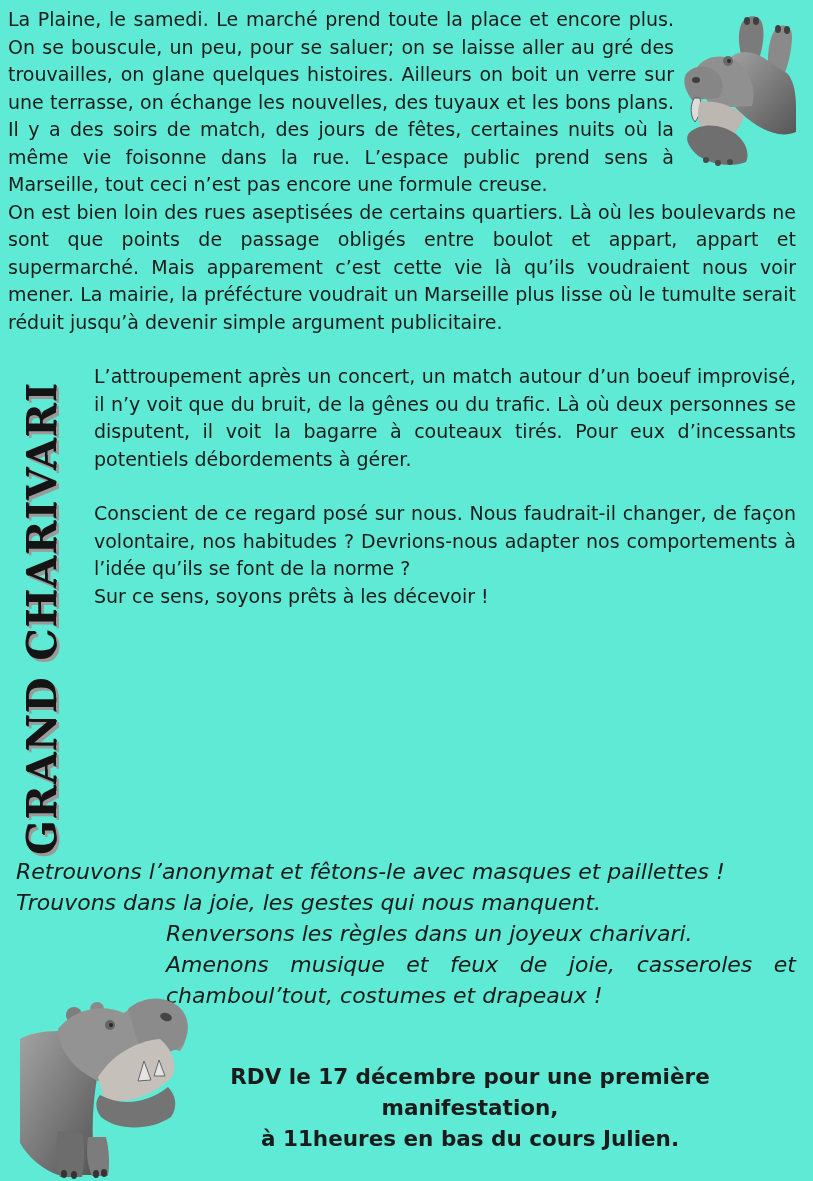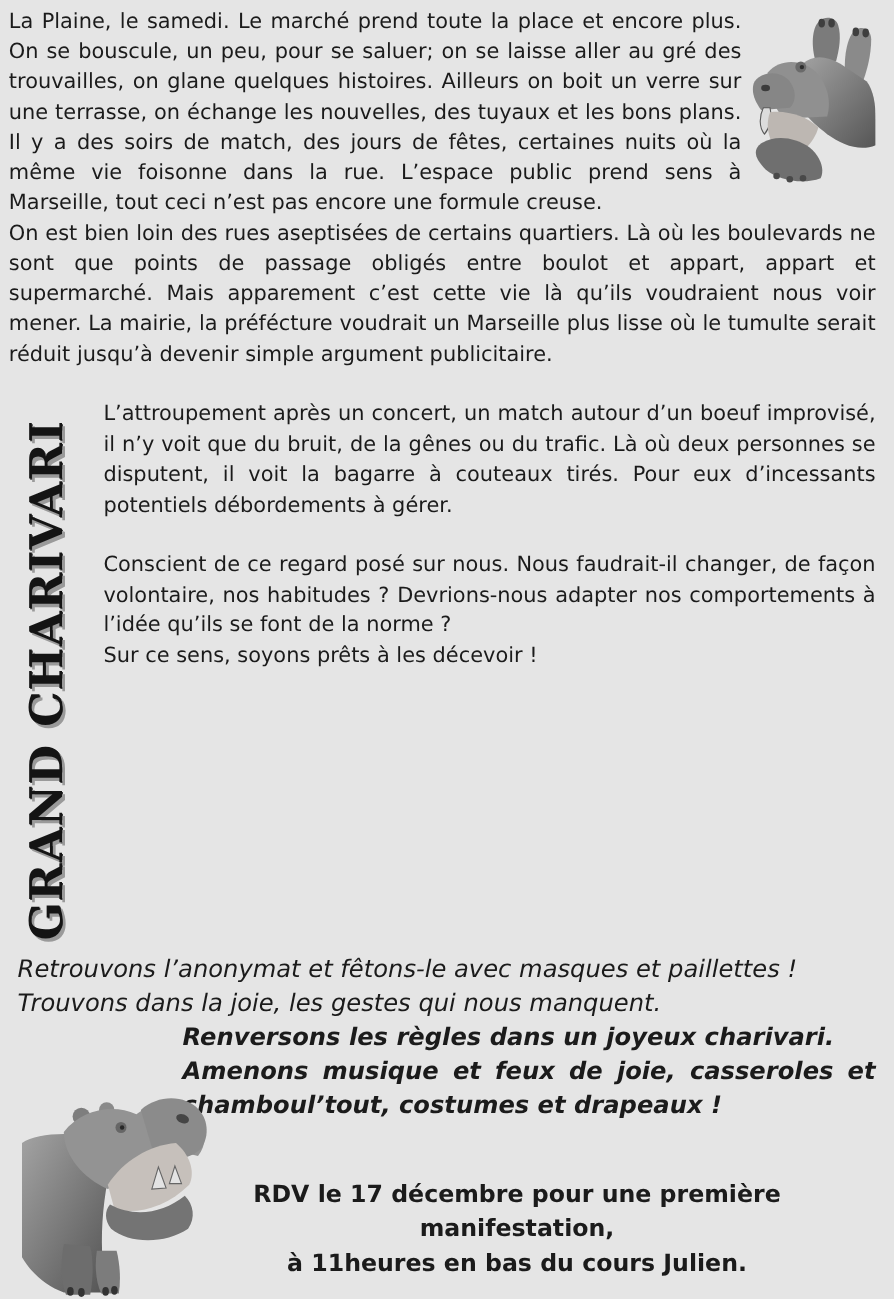--- a/index.html
+++ b/index.html
@@ -1,21 +1,21 @@
 <!DOCTYPE html>
 <html lang="fr"><head>
 <meta charset="utf-8">
 <style>
   html, body { margin: 0; padding: 0; background: #ffffff; }
   .page {
     position: relative;
     width: 813px;
     height: 1181px;
     margin: 0 auto;
-    background: #e5e5e5;
+    background: #5eead4;
     color: #1b1b1b;
     font-family: "DejaVu Sans", "Liberation Sans", sans-serif;
     overflow: hidden;
   }
   .content { padding: 6px 17px 0 8px; }
 
   p {
     margin: 0;
     font-size: 19px;
     line-height: 27.5px;
@@ -59,30 +59,30 @@
     font-family: "DejaVu Serif", "Liberation Serif", serif;
     font-weight: bold;
     font-size: 41px;
     letter-spacing: 1px;
     color: #141414;
     text-shadow: -3px 3px 0 #9a9a9a, -1px 1px 0 #3a3a3a;
   }
   .sp { margin-top: 27px; }
 
   
-  .cta { margin-top: 10px; }
+  .cta { }
   .cta p {
     font-style: italic;
     font-size: 22px;
     line-height: 31px;
     text-align: left;
     padding-left: 8px;
   }
   .cta-indent { margin-left: 158px; }
-  .cta-indent p { padding-left: 0; font-weight: bold; }
+  .cta-indent p { padding-left: 0; }
   .cta-indent .just { text-align: justify; }
 
   .hippo-bottom {
     position: absolute;
     left: 0;
     top: 983px;
     width: 192px;
     height: 198px;
   }
 

